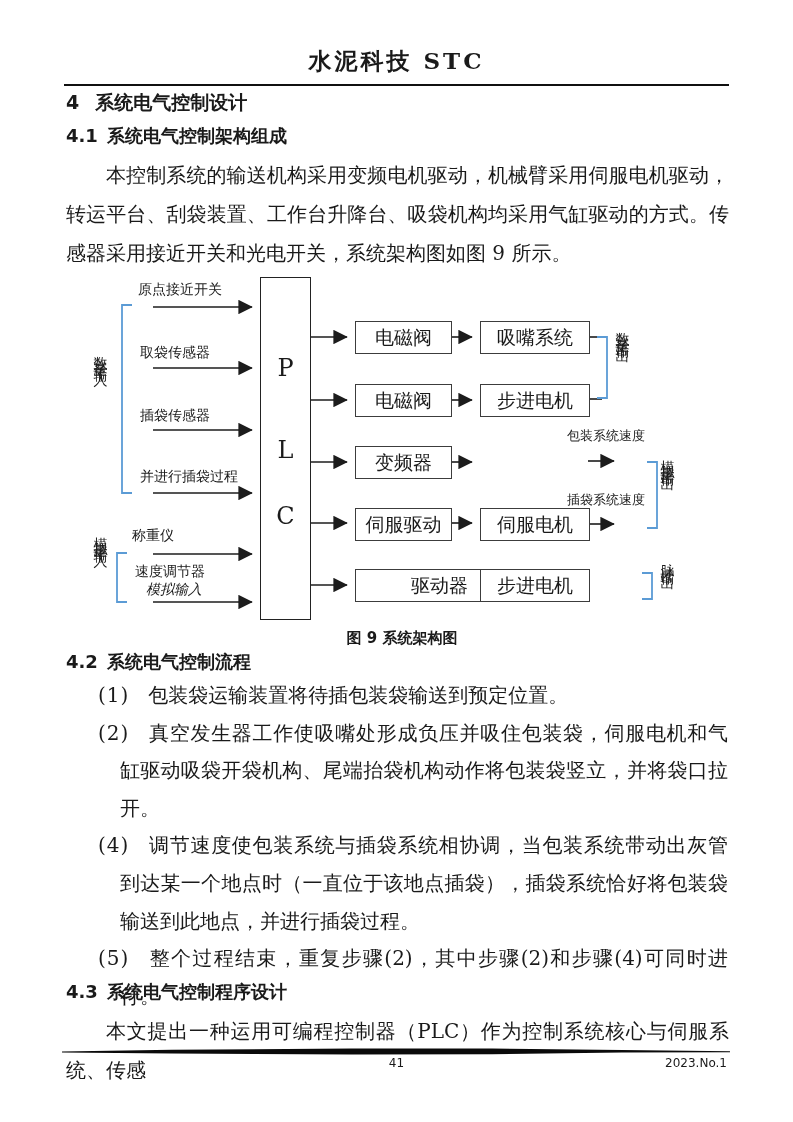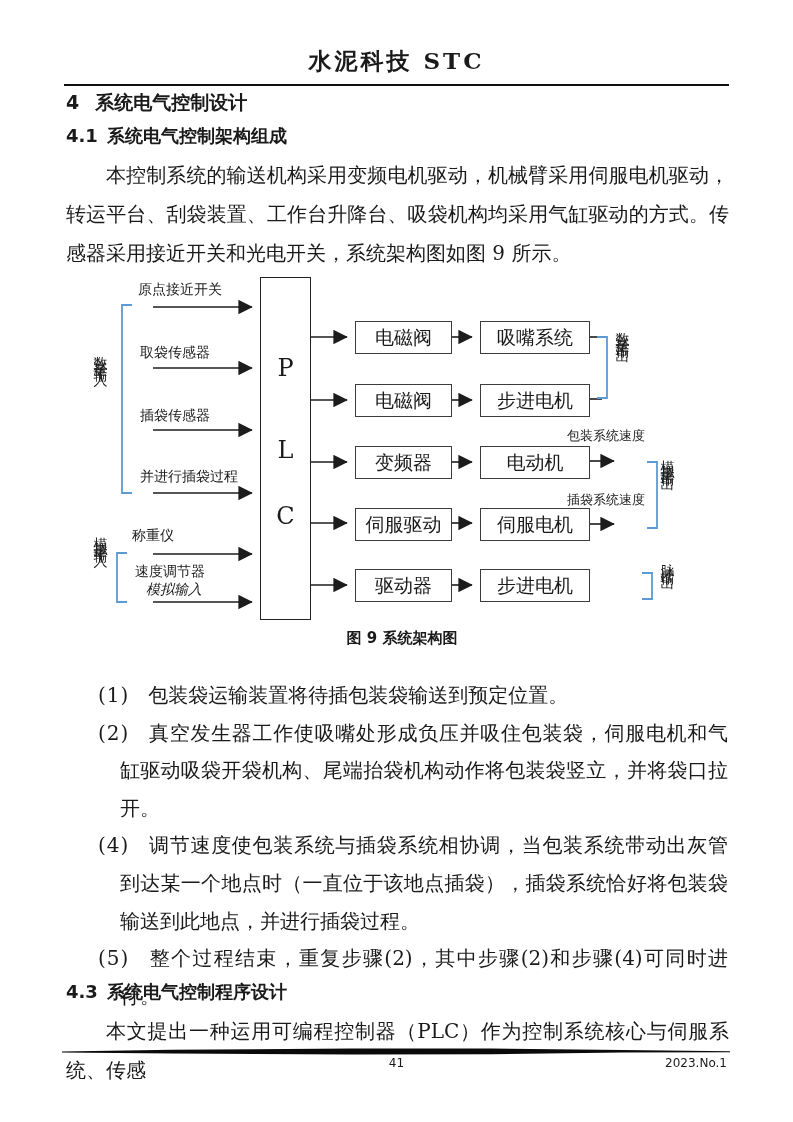--- a/index.html
+++ b/index.html
@@ -138,38 +138,40 @@
     <div class="plc-box">
       <span class="plc-letter plc-p">P</span>
       <span class="plc-letter plc-l">L</span>
       <span class="plc-letter plc-c">C</span>
     </div>
 
     <div class="node-box" style="left:290px;top:49px;width:95px;height:31px;">电磁阀</div>
     <div class="node-box" style="left:290px;top:112px;width:95px;height:31px;">电磁阀</div>
     <div class="node-box" style="left:290px;top:174px;width:95px;height:31px;">变频器</div>
     <div class="node-box" style="left:290px;top:236px;width:95px;height:31px;">伺服驱动</div>
-    <div class="node-box" style="left:290px;top:297px;width:95px;height:31px;">驱动器</div>
+    <div class="node-box" style="left:290px;top:297px;width:95px;height:31px;padding-left:36px;">驱动器</div>
 
     <div class="node-box" style="left:415px;top:49px;width:108px;height:31px;">吸嘴系统</div>
     <div class="node-box" style="left:415px;top:112px;width:108px;height:31px;">步进电机</div>
-    <div class="node-box" style="left:415px;top:174px;width:108px;height:31px;">电动机</div>
     <div class="node-box" style="left:415px;top:236px;width:108px;height:31px;">伺服电机</div>
     <div class="node-box" style="left:415px;top:297px;width:108px;height:31px;">步进电机</div>
 
     <div class="fig-label small" style="left:502px;top:155px;">包装系统速度</div>
     <div class="fig-label small" style="left:502px;top:219px;">插袋系统速度</div>
 
     <div class="v-label" style="left:551px;top:49px;">数字量输出</div>
     <div class="v-label" style="left:596px;top:177px;">模拟量输出</div>
     <div class="v-label" style="left:596px;top:280px;">脉冲输出</div>
 
     <div class="fig-caption">图 9  系统架构图</div>
   </div>
 
+  <div class="h2 h42">
+    <span class="sec-num">4.2</span><span>系统电气控制流程</span>
+  </div>
 
   <div class="flow-list">
     <div class="flow-item">
       <span class="item-num">(1)</span><span>包装袋运输装置将待插包装袋输送到预定位置。</span>
     </div>
     <div class="flow-item">
       <span class="item-num">(2)</span><span>真空发生器工作使吸嘴处形成负压并吸住包装袋，伺服电机和气缸驱动吸袋开袋机构、尾端抬袋机构动作将包装袋竖立，并将袋口拉开。</span>
     </div>
     <div class="flow-item">
       <span class="item-num">(4)</span><span>调节速度使包装系统与插袋系统相协调，当包装系统带动出灰管到达某一个地点时（一直位于该地点插袋），插袋系统恰好将包装袋输送到此地点，并进行插袋过程。</span>

